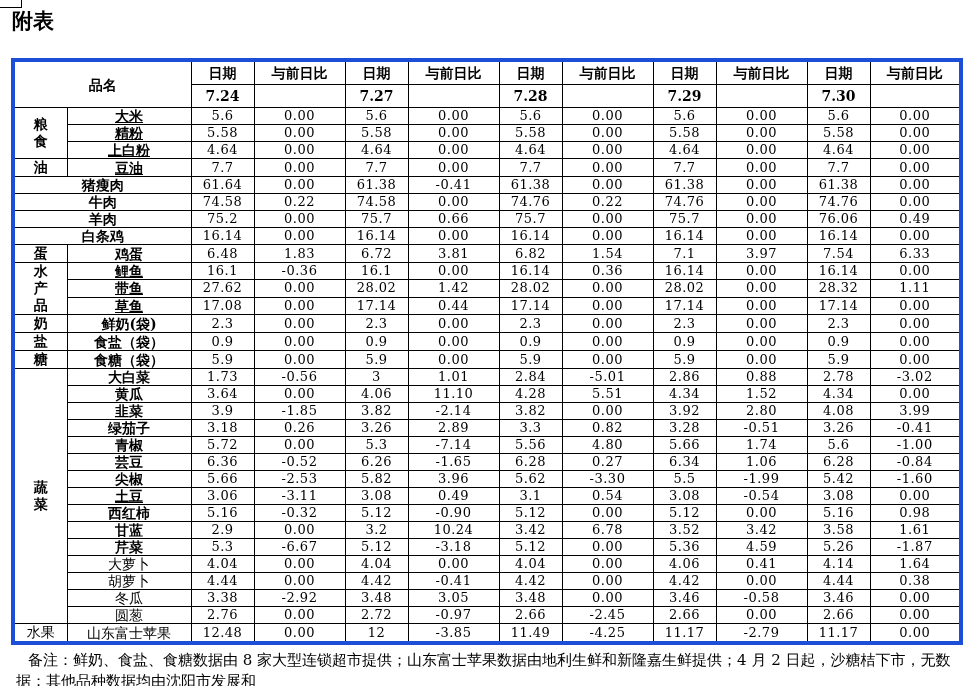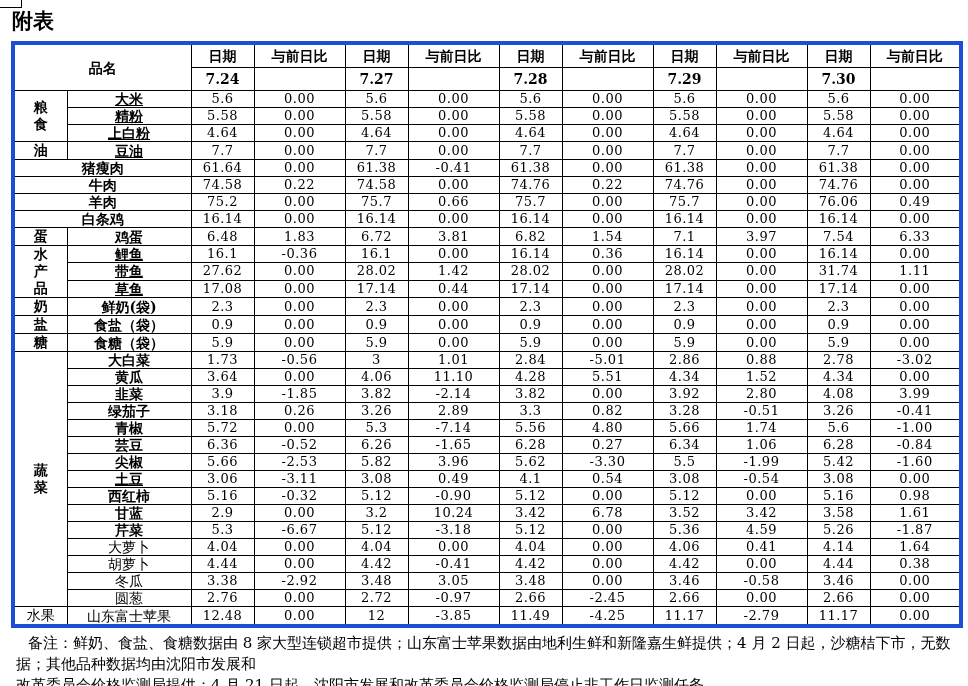--- a/index.html
+++ b/index.html
@@ -5,21 +5,21 @@
   html,body{margin:0;padding:0;}
   body{
     width:968px;height:686px;background:#ffffff;color:#000;
     font-family:"DejaVu Serif","Liberation Serif",serif;
     position:relative;overflow:hidden;
   }
   .corner-artifact{
     position:absolute;left:0;top:0;width:21px;height:7px;
     border-right:1px solid #000;border-bottom:1px solid #000;
   }
-  .page-header{position:relative;height:34px;padding-top:7px;text-decoration:underline;}
+  .page-header{position:relative;height:34px;padding-top:24px;text-decoration:underline;}
   .corner-label{
     position:absolute;left:12px;top:7px;
     font-size:21px;font-weight:bold;
   }
   .page-title{
     text-align:center;font-size:21px;font-weight:bold;letter-spacing:1px;
   }
   table.price-table{
     border-collapse:collapse;table-layout:fixed;
     margin-left:11px;width:948px;
@@ -235,21 +235,21 @@
       <tr>
         <td class="item-cell u">带鱼</td>
         <td class="num-cell">27.62</td>
         <td class="num-cell">0.00</td>
         <td class="num-cell">28.02</td>
         <td class="num-cell">1.42</td>
         <td class="num-cell">28.02</td>
         <td class="num-cell">0.00</td>
         <td class="num-cell">28.02</td>
         <td class="num-cell">0.00</td>
-        <td class="num-cell">31.74</td>
+        <td class="num-cell">28.32</td>
         <td class="num-cell">1.11</td>
       </tr>
       <tr>
         <td class="item-cell u">草鱼</td>
         <td class="num-cell">17.08</td>
         <td class="num-cell">0.00</td>
         <td class="num-cell">17.14</td>
         <td class="num-cell">0.44</td>
         <td class="num-cell">17.14</td>
         <td class="num-cell">0.00</td>
@@ -392,21 +392,21 @@
         <td class="num-cell">-1.99</td>
         <td class="num-cell">5.42</td>
         <td class="num-cell">-1.60</td>
       </tr>
       <tr>
         <td class="item-cell u">土豆</td>
         <td class="num-cell">3.06</td>
         <td class="num-cell">-3.11</td>
         <td class="num-cell">3.08</td>
         <td class="num-cell">0.49</td>
-        <td class="num-cell">4.1</td>
+        <td class="num-cell">3.1</td>
         <td class="num-cell">0.54</td>
         <td class="num-cell">3.08</td>
         <td class="num-cell">-0.54</td>
         <td class="num-cell">3.08</td>
         <td class="num-cell">0.00</td>
       </tr>
       <tr>
         <td class="item-cell">西红柿</td>
         <td class="num-cell">5.16</td>
         <td class="num-cell">-0.32</td>

